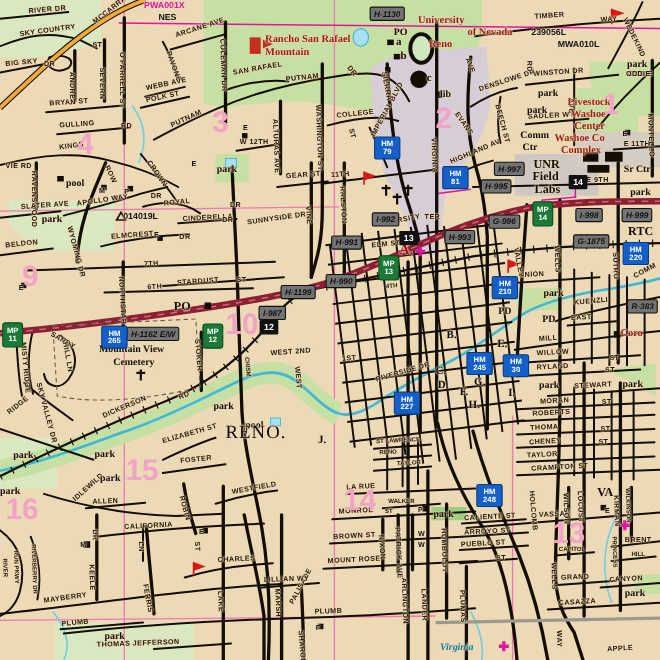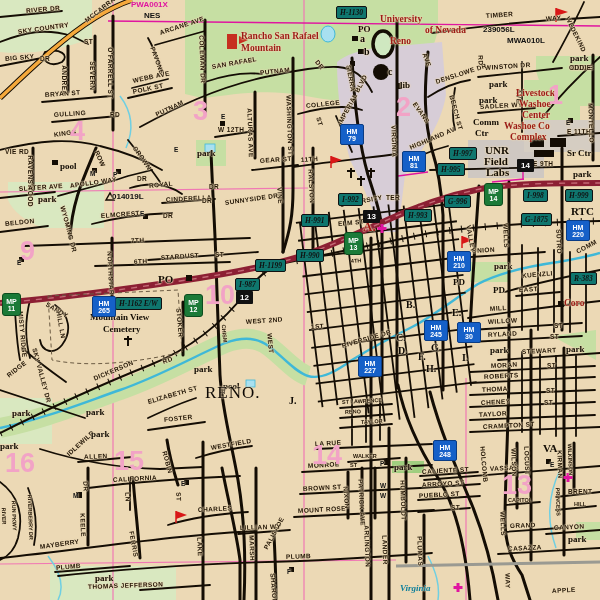--- a/index.html
+++ b/index.html
@@ -20,22 +20,22 @@
   .mag{font-size:8px;font-weight:bold;color:#e015a0;}
   .blu{font-family:"Liberation Serif",serif;font-style:italic;font-weight:bold;font-size:9px;color:#0e7f9b;}
   .ltr{font-family:"Liberation Serif",serif;font-weight:bold;font-size:10px;color:#0d0803;}
   .ltrR{font-family:"Liberation Serif",serif;font-weight:bold;font-size:13px;color:#a01010;}
   .sch{font-size:6.5px;font-weight:bold;color:#111;}
   .B{position:absolute;display:flex;flex-direction:column;align-items:center;justify-content:center;
      font-weight:bold;line-height:1;border-radius:2px;}
   .bH{background:#1560c8;color:#fff;width:22px;height:19px;font-size:7px;border:1px solid #0a3c84;}
   .bM{background:#1b7a38;color:#fff;width:17px;height:21px;font-size:7px;border:1px solid #0c4c1e;border-radius:3px;}
   .bX{background:#111;color:#fff;width:17px;height:13px;font-size:8px;border-radius:1px;}
-  .bS{background:#0f766e;color:#111;height:11px;padding:0 3px;font-size:7.5px;font-style:italic;
-      border:1.2px solid #111;border-radius:2px;flex-direction:row;font-family:Liberation Serif, serif;}
+  .bS{background:#737373;color:#111;height:11px;padding:0 3px;font-size:7.5px;font-style:italic;
+      border:1.2px solid #111;border-radius:2px;flex-direction:row;font-family:Liberation Sans, sans-serif;}
 </style>
 </head>
 <body>
 
 <div id="map">
   <svg width="600" height="600" viewBox="0 0 600 600">
 
     <g>
       <path d="M0,0 H92 V38 C60,50 30,55 0,52 Z" fill="#d9e8c0"></path>
       <path d="M185,0 L438,0 L438,30 C430,62 418,86 398,96 C368,108 330,100 300,95 C262,88 226,96 202,98 L185,94 Z" fill="#c6dfa3"></path>
@@ -455,21 +455,21 @@
       <span class="L id" style="left: 144px; top: 12px;">NES</span>
       <span class="L mag" style="left: 131px; top: 1px;">PWA001X</span>
       <span class="L grid" style="left: 548px; top: 82px;">1</span>
       <span class="L grid" style="left: 396px; top: 94px;">2</span>
       <span class="L grid" style="left: 193px; top: 98px;">3</span>
       <span class="L grid" style="left: 70px; top: 118px;">4</span>
       <span class="L grid" style="left: 20px; top: 238px;">9</span>
       <span class="L grid" style="left: 205px; top: 282px;">10</span>
       <span class="L grid" style="left: 502px; top: 472px;">13</span>
       <span class="L grid" style="left: 312px; top: 442px;">14</span>
-      <span class="L grid" style="left: 114px; top: 448px; text-align: center;">15</span>
+      <span class="L grid" style="left: 114px; top: 414px; text-align: center;">15</span>
       <span class="L grid" style="left: 5px; top: 450px;">16</span>
       <div class="B bS" style="left: 336px; top: 6px;">
         <div>H-1130</div>
       </div>
       <div class="B bS" style="left: 338px; top: 193px;">
         <div>I-992</div>
       </div>
       <div class="B bS" style="left: 301px; top: 214px;">
         <div>H-991</div>
       </div>

